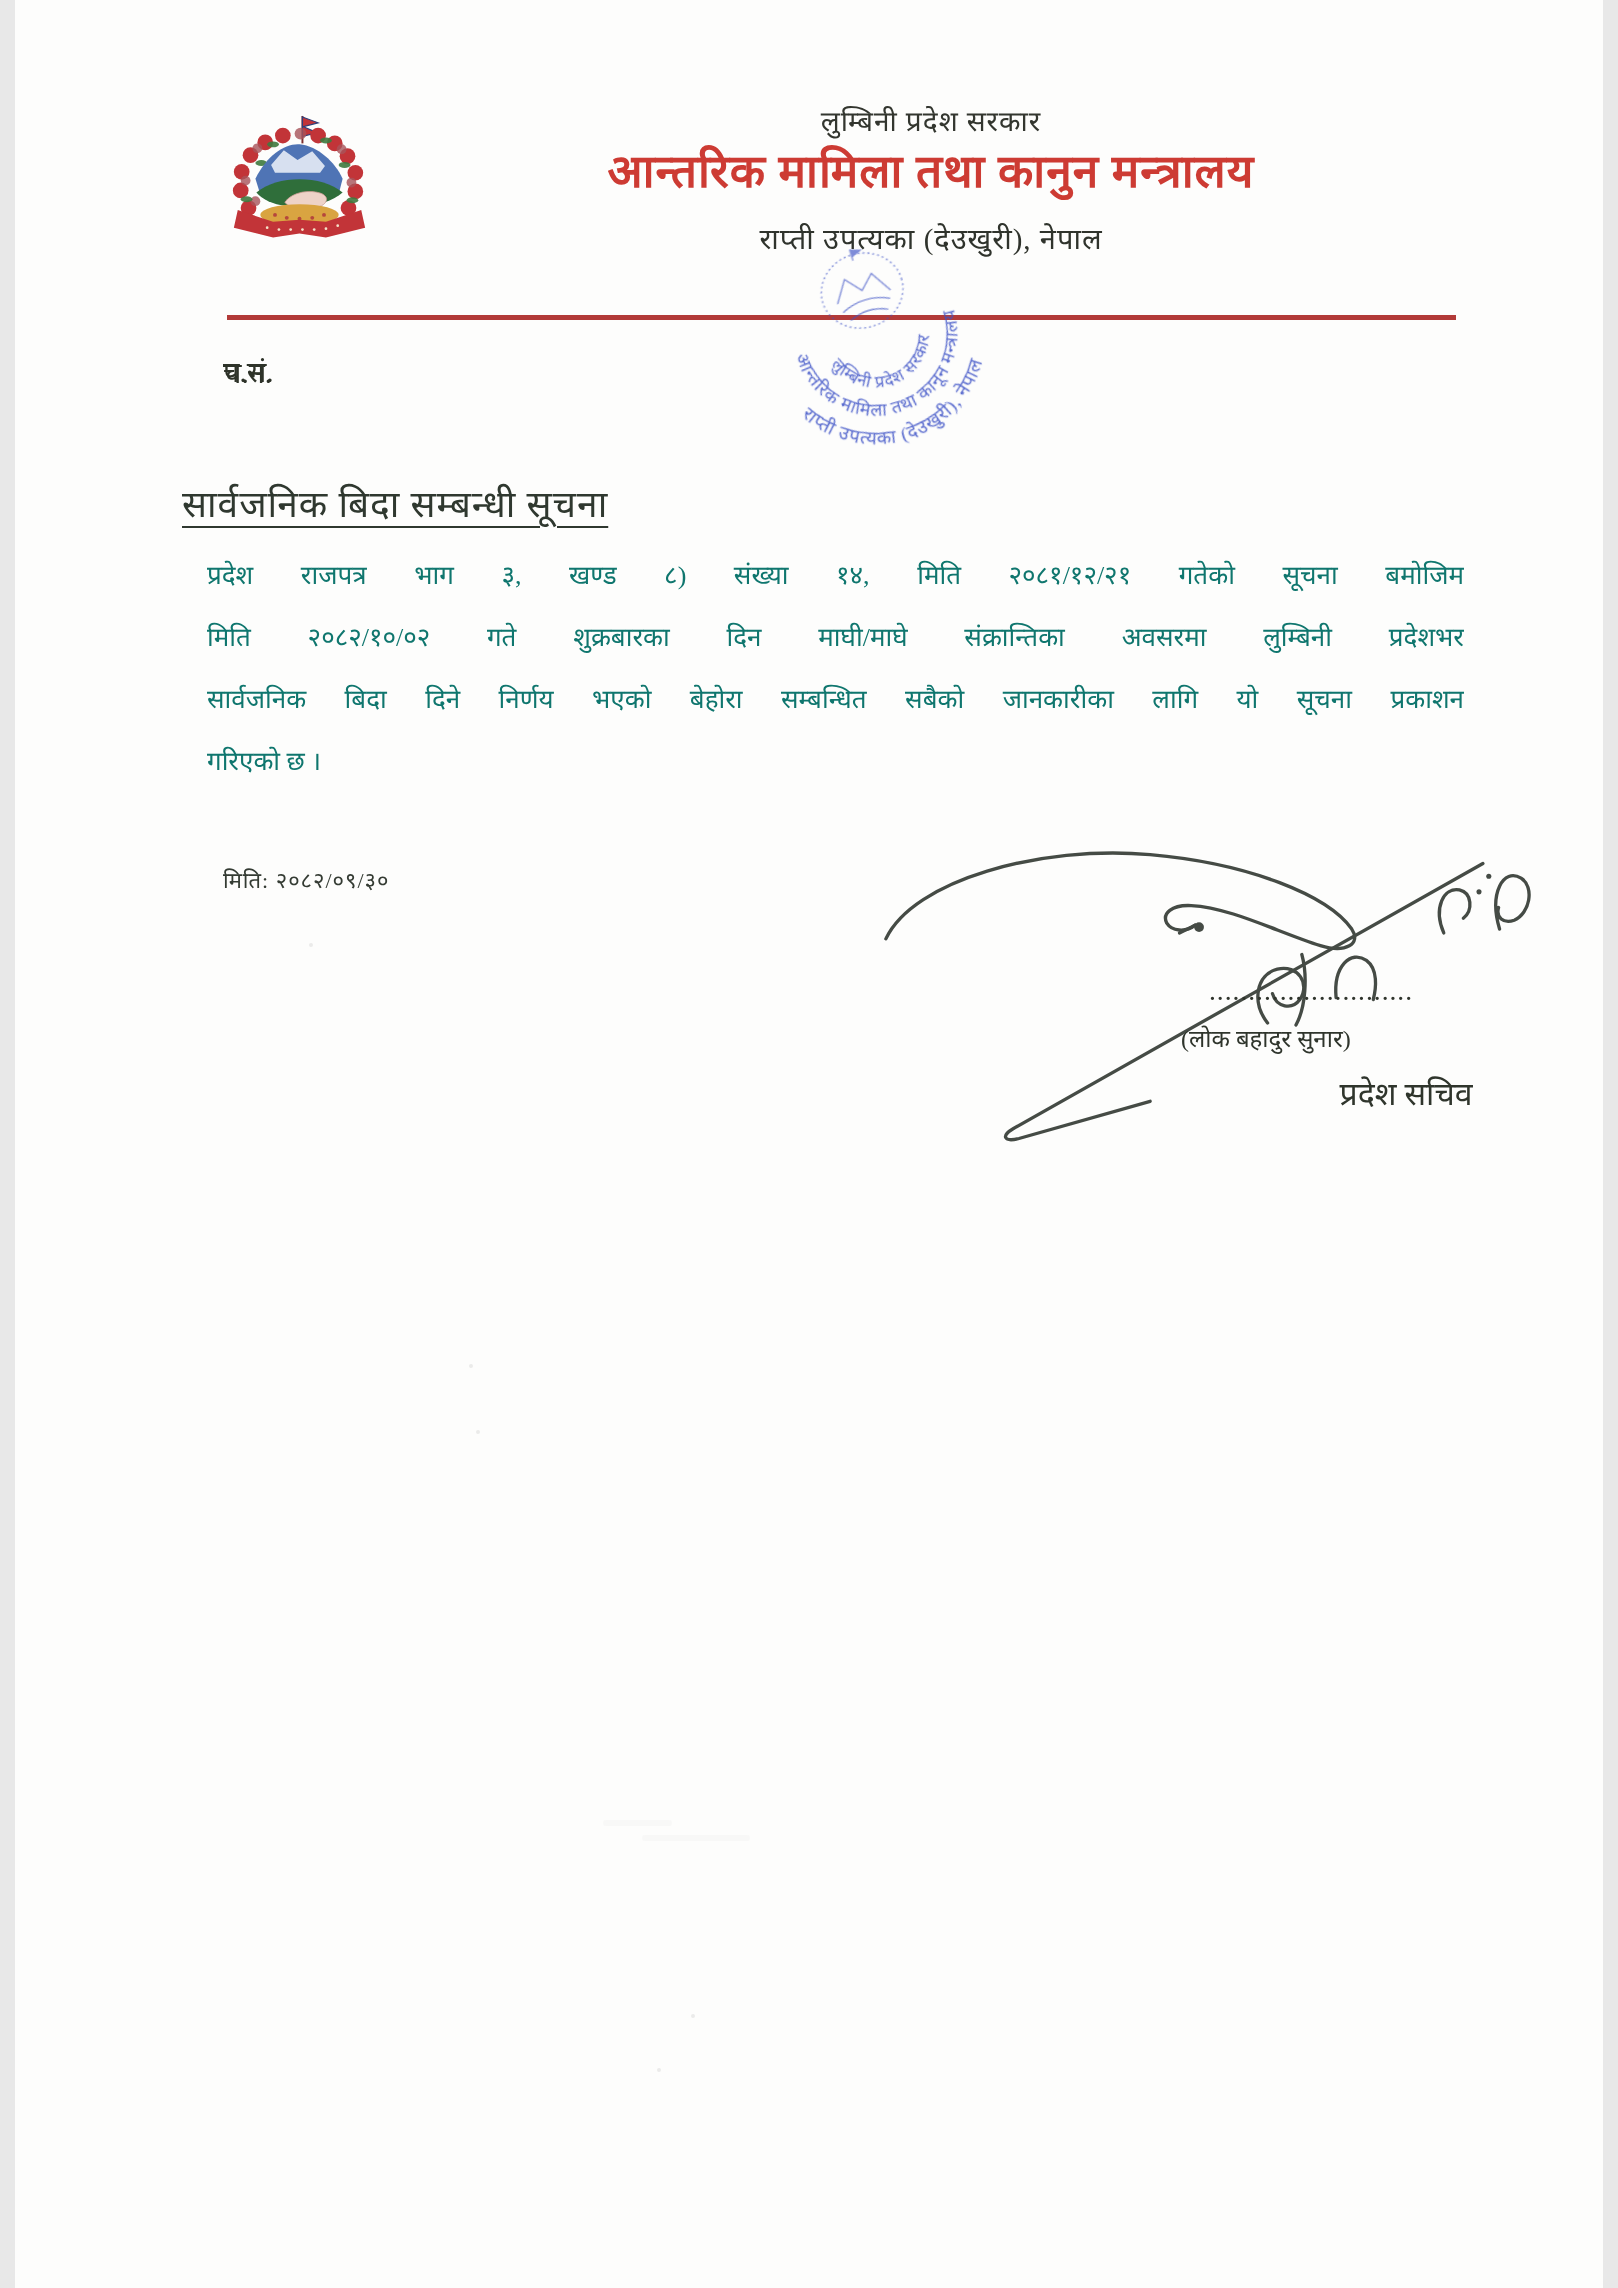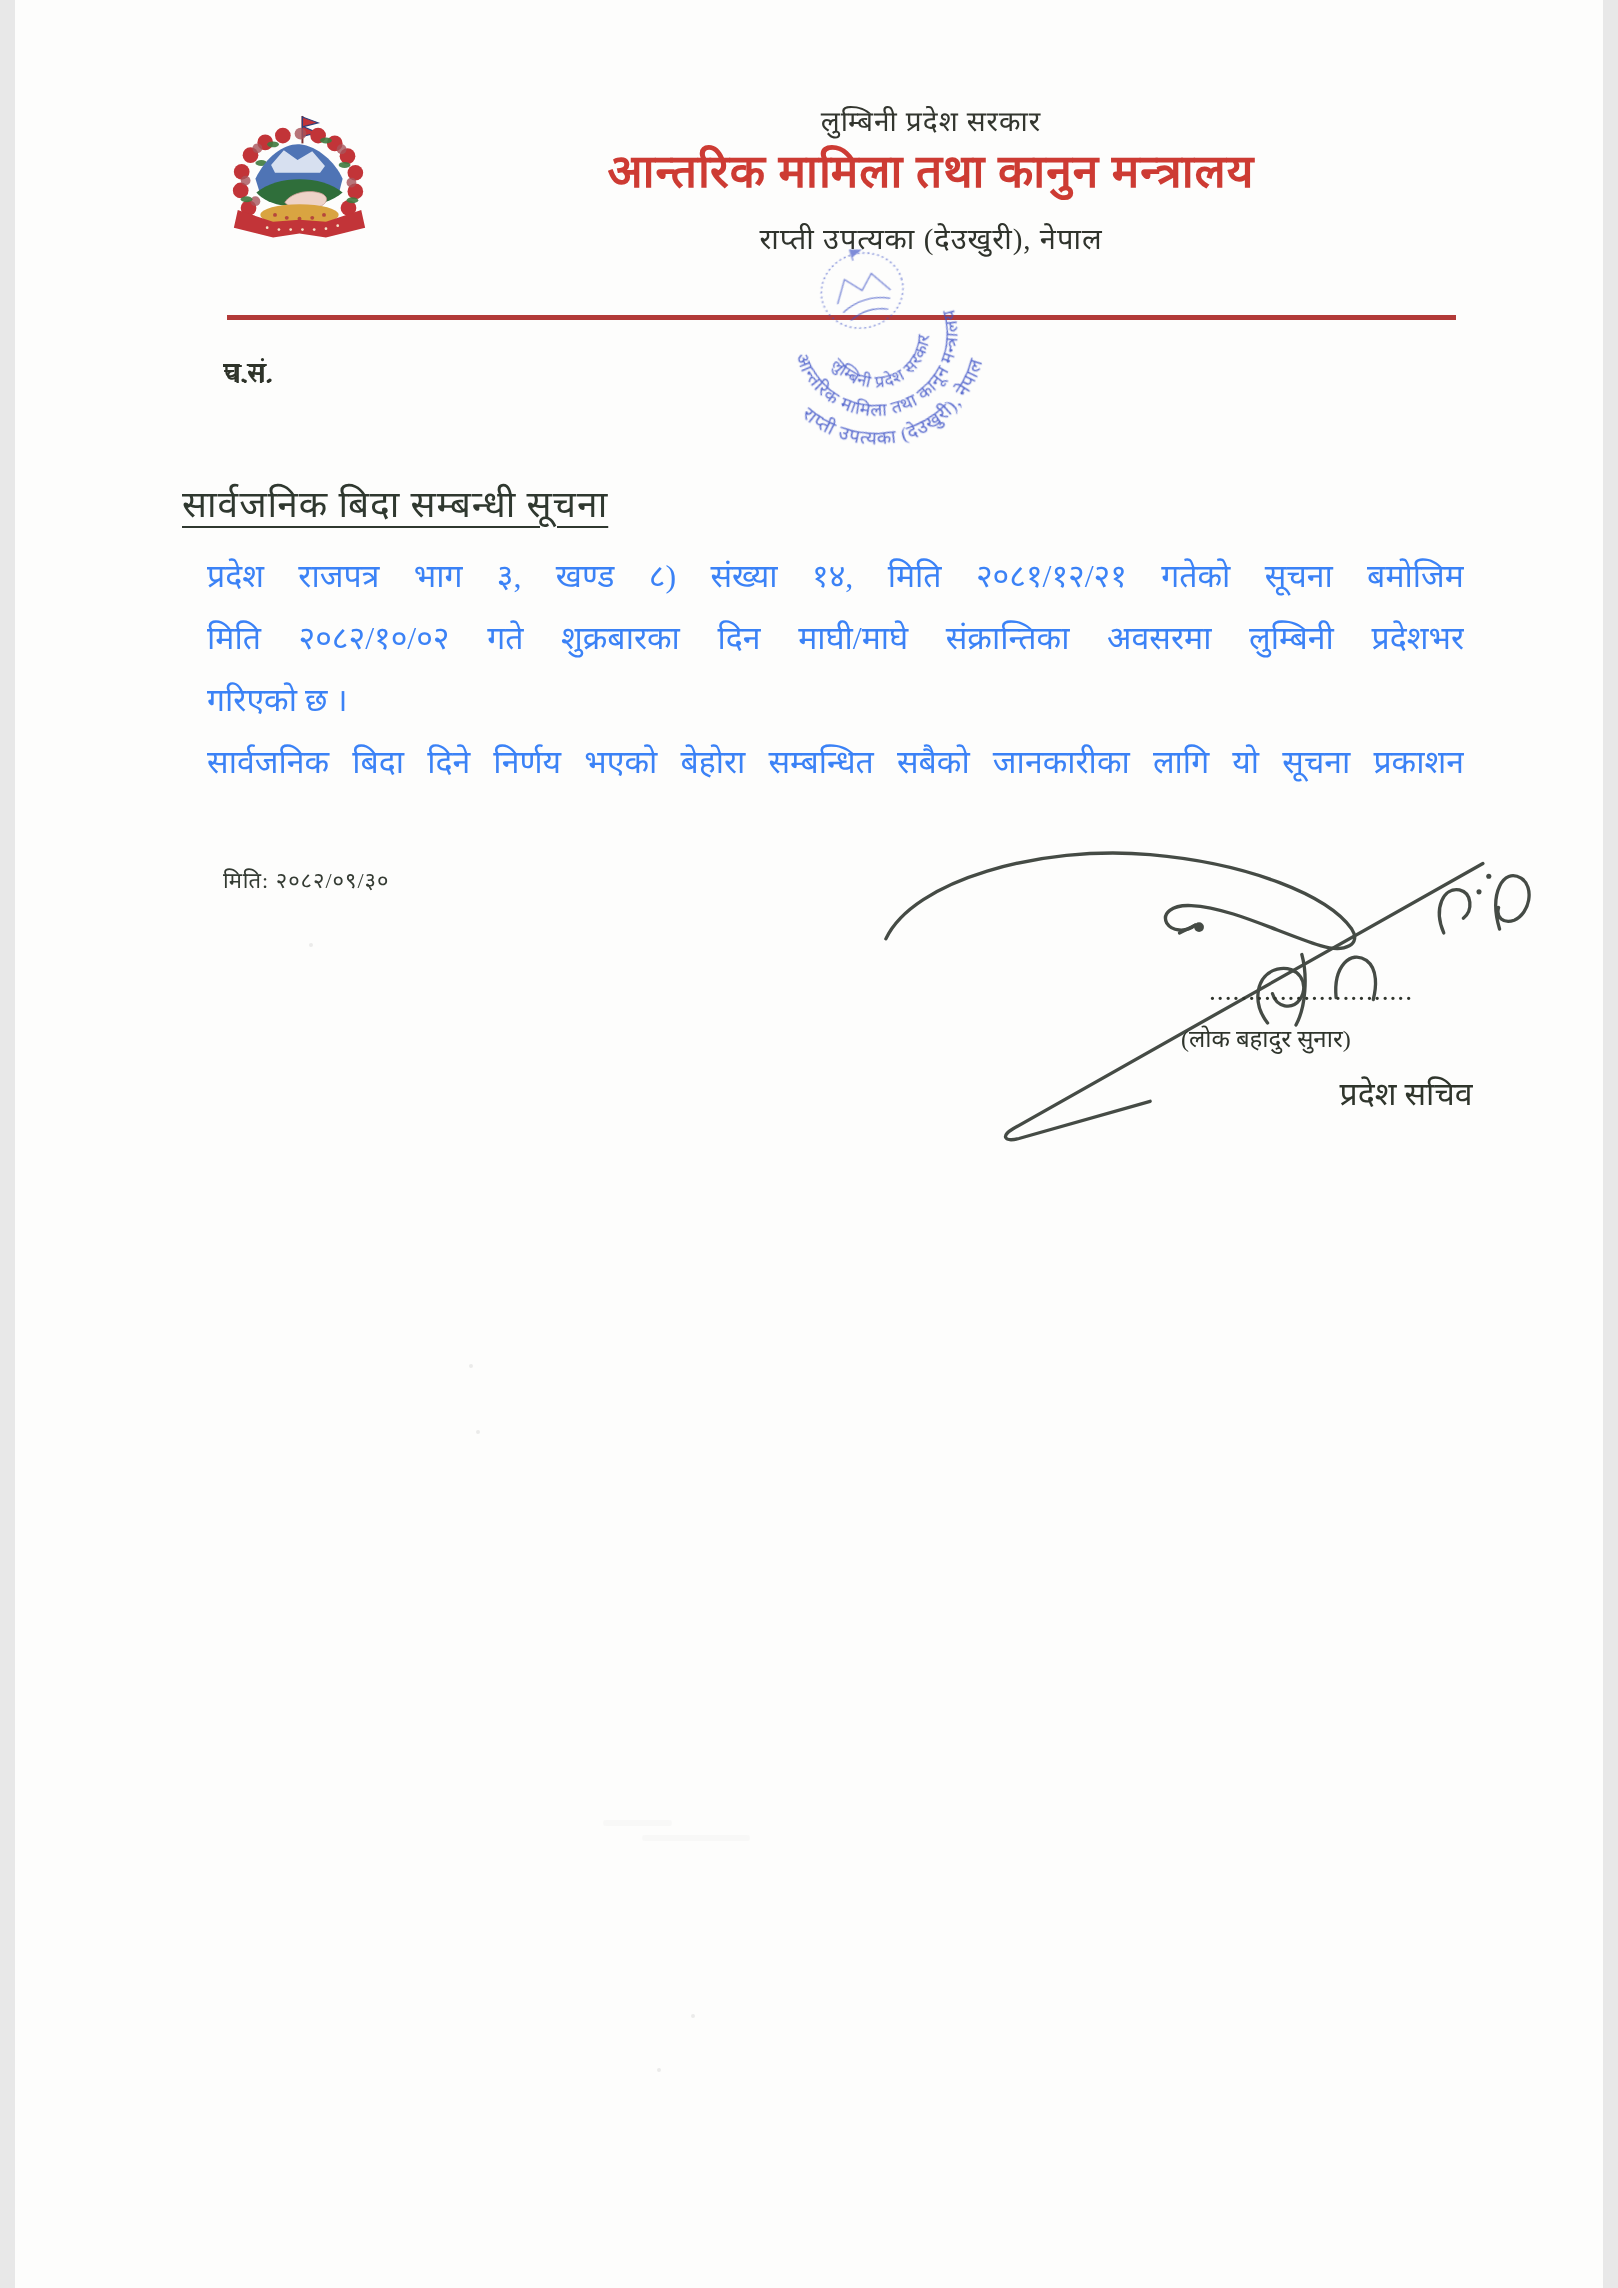--- a/index.html
+++ b/index.html
@@ -25,21 +25,21 @@
   .ref-label{left:208px;font-size:29px;line-height:35px;color:#2e3329;}
   .ref-1{top:323px;margin-top:32px;}
   .ref-2{top:356px;}
 
   
   .notice-title-wrap{left:167px;top:477px;width:1274px;}
   .notice-title{
     font-size:37px;color:#2f382f;letter-spacing:1px;
     text-decoration:underline;text-underline-offset:8.8px;text-decoration-thickness:2px;
   }
-  .notice-body{left:192px;top:545px;width:1257px;font-size:32px;color:#3b82f6;}
+  .notice-body{left:192px;top:545px;width:1257px;font-size:26px;color:#0f766e;}
   .body-line{height:62px;line-height:62px;white-space:nowrap;}
   .body-line.just{text-align:justify;text-align-last:justify;white-space:normal;height:62px;overflow:hidden;}
   .date-line{left:208px;top:859px;font-size:22px;line-height:43px;color:#343b33;letter-spacing:1px;}
 
   
   .sig-dots{left:1194px;top:976px;width:255px;font-size:27.4px;letter-spacing:1px;color:#2f342c;white-space:nowrap;overflow:hidden;}
   .sig-name{left:1166px;top:1019px;width:294px;font-size:24px;line-height:41px;color:#2f352c;}
   .sig-role{left:1254px;top:1074px;width:274px;text-align:center;font-size:32px;line-height:41px;color:#2f352c;}
 
   
@@ -157,22 +157,22 @@
     </g>
   </svg>
 
   <div class="abs notice-title-wrap">
     <span class="notice-title">सार्वजनिक बिदा सम्बन्धी सूचना</span>
   </div>
 
   <div class="abs notice-body">
     <div class="body-line just">प्रदेश राजपत्र भाग ३, खण्ड ८) संख्या १४, मिति २०८१/१२/२१ गतेको सूचना बमोजिम</div>
     <div class="body-line just">मिति २०८२/१०/०२ गते शुक्रबारका दिन माघी/माघे संक्रान्तिका अवसरमा लुम्बिनी प्रदेशभर</div>
+    <div class="body-line just">सार्वजनिक बिदा दिने निर्णय भएको बेहोरा सम्बन्धित सबैको जानकारीका लागि यो सूचना प्रकाशन</div>
     <div class="body-line">गरिएको छ ।</div>
-    <div class="body-line just">सार्वजनिक बिदा दिने निर्णय भएको बेहोरा सम्बन्धित सबैको जानकारीका लागि यो सूचना प्रकाशन</div>
   </div>
 
   <div class="abs date-line">मिति: २०८२/०९/३०</div>
 
   <svg class="abs" style="left:841px;top:839px;" width="692" height="323" viewBox="0 0 706 330" aria-hidden="true">
     <g fill="none" stroke="#454b45" stroke-width="3.4" stroke-linecap="round" stroke-linejoin="round">
 
       <path d="M30,102 C58,42 188,6 300,16 C402,25 482,58 506,92 C516,107 500,117 474,109 C430,95 382,70 342,68 C322,67 312,76 317,86 C322,94 336,96 346,88"></path>
 
       <path d="M346,88 L330,96"></path>

